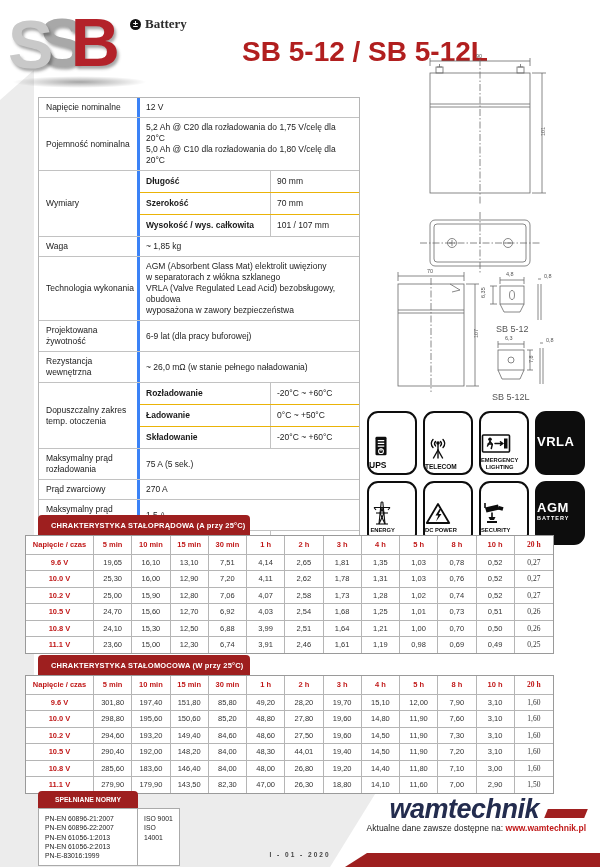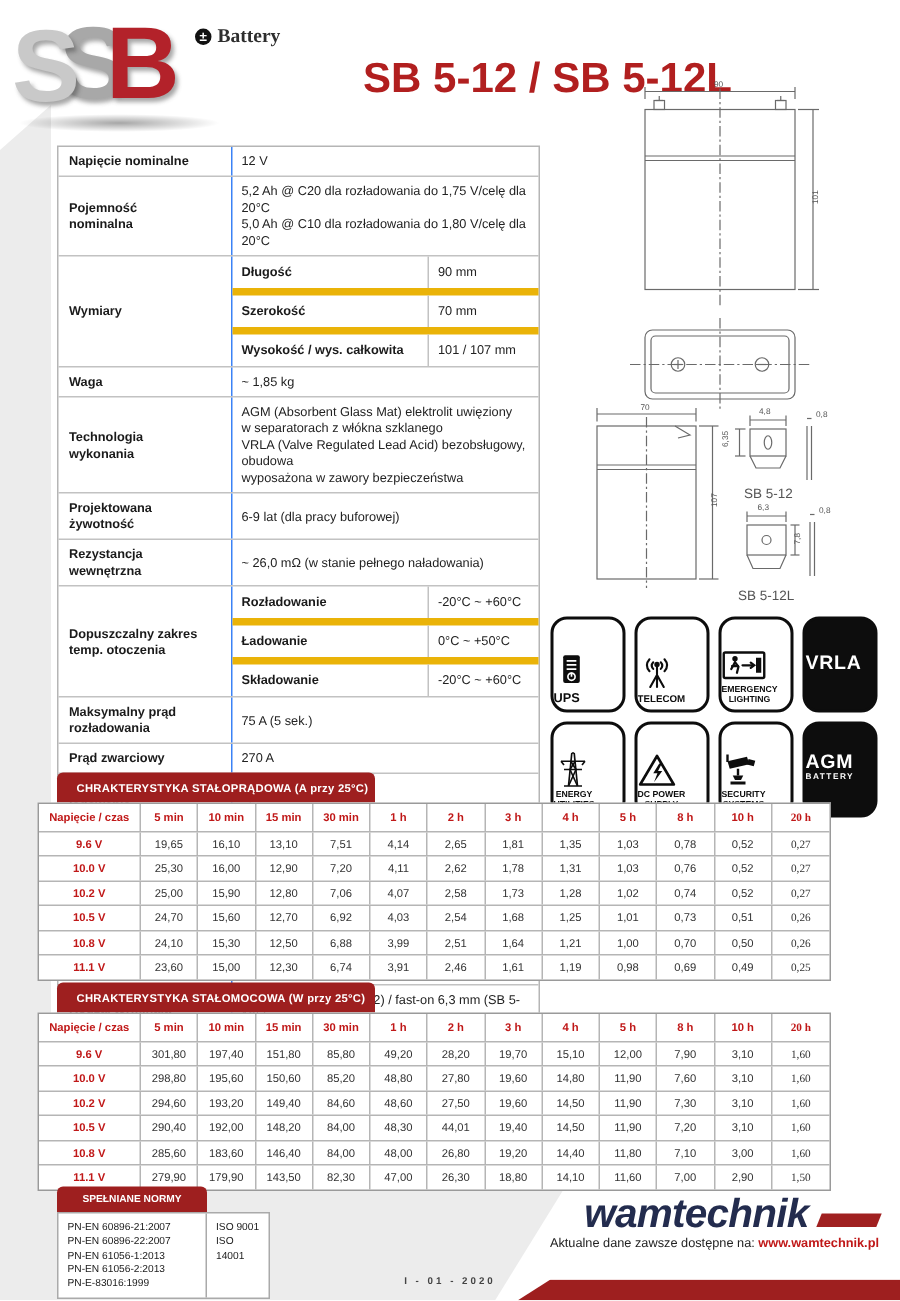--- a/index.html
+++ b/index.html
@@ -27,25 +27,25 @@
              font-size:9px;line-height:11px;text-align:center;font-weight:bold;}
   .battery-text{font-family:"Liberation Serif",serif;font-size:13px;font-weight:bold;color:#2e2e2e;}
   .doc-title{position:absolute;left:215px;top:36px;width:300px;text-align:center;
              font-size:28px;font-weight:900;color:#b11f1f;letter-spacing:0;}
 
   
   .spec{position:absolute;left:38px;top:97px;width:320px;background:#fff;
         border:1px solid #b5b5b5;font-size:8.5px;}
   .spec-row{display:flex;border-bottom:1px solid #c2c2c2;}
   .spec-row:last-child{border-bottom:none;}
-  .spec-label{width:88px;flex:0 0 88px;padding:4px 20px 4px 7px;font-weight:bold;
-        border-right:1px solid #3b82f6;line-height:11px;display:flex;flex-direction:column;justify-content:center;}
+  .spec-label{width:88px;flex:0 0 88px;padding:4px 3px 4px 7px;font-weight:normal;
+        border-right:3px solid #3b82f6;line-height:11px;display:flex;flex-direction:column;justify-content:center;}
   .spec-value{flex:1;padding:4px 6px;line-height:11px;display:flex;flex-direction:column;justify-content:center;color:#222;}
   .spec-subrows{flex:1;display:flex;flex-direction:column;}
-  .spec-subrow{display:flex;flex:1;border-bottom:5px solid #eab308;}
+  .spec-subrow{display:flex;flex:1;border-bottom:1px solid #eab308;}
   .spec-subrow:last-child{border-bottom:none;}
   .spec-sublabel{width:118px;flex:0 0 118px;padding:5px 6px;font-weight:bold;
         border-right:1px solid #c2c2c2;line-height:11px;}
   .spec-subvalue{flex:1;padding:5px 6px;line-height:11px;color:#222;}
 
   
   .drawing{position:absolute;left:372px;top:54px;}
   .drawing text{font-family:"Liberation Sans",sans-serif;fill:#555;}
 
   

